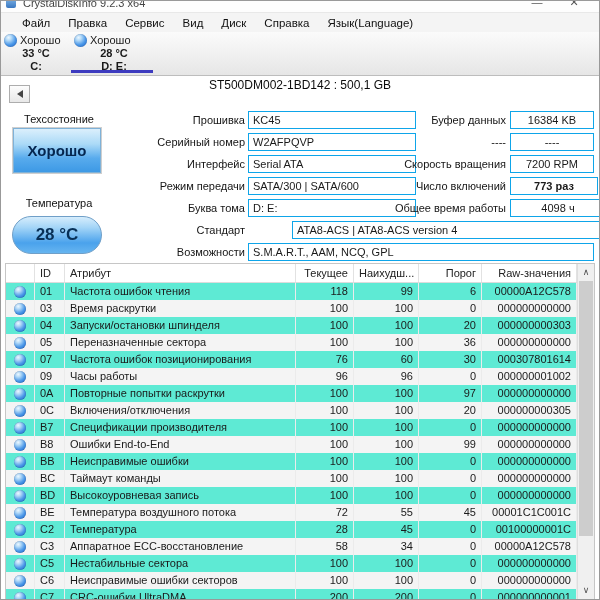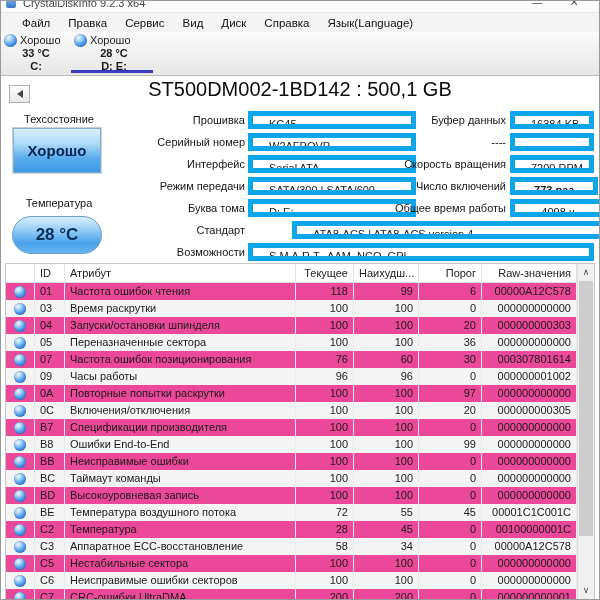--- a/index.html
+++ b/index.html
@@ -29,38 +29,38 @@
   .dtab-temp, .dtab-letter { font-size:11px; height:13px;font-weight:bold; }
   .dtab.sel::after { content:""; position:absolute; left:0; right:4px; bottom:2px; height:3px; background:#3d3bbf; }
   .dot { display:inline-block; width:13px; height:13px; border-radius:50%;
     background:radial-gradient(circle at 35% 28%, #ecf7ff 0%, #b5dbf8 22%, #4a97e8 58%, #1b61c4 100%);
     box-shadow:inset 0 0 1px rgba(0,30,80,.55); }
   
   .content { position:absolute; top:75px; left:0; right:0; bottom:0; background:#fff; }
   .back-btn { position:absolute; left:8px; top:9px; width:21px; height:18px; background:linear-gradient(#fdfdfd,#e8e8e8);
     border:1px solid #adadad; display:flex; align-items:center; justify-content:center; cursor:pointer; }
   .tri { width:0; height:0; border-top:4px solid transparent; border-bottom:4px solid transparent; border-right:6px solid #444; }
-  .disk-title { position:absolute; top:2px; left:40px; right:40px; text-align:center; font-size:20px; color:#0b0b0b; }
+  .disk-title { position:absolute; top:2px; left:40px; right:40px; text-align:center; font-size:12px; color:#0b0b0b; }
   .panel-label { position:absolute; width:100px; text-align:center; font-size:11px; color:#111; }
   .health-btn { position:absolute; left:12px; top:52px; width:88px; height:45px;
     background:linear-gradient(#dbeffc 0%, #abdaf7 35%, #58abed 68%, #3d99e5 100%);
     border:1px solid #7fb2d8; outline:1px solid #cfcfcf;
     display:flex; align-items:center; justify-content:center;
     font-size:15px; font-weight:bold; color:#05264f; cursor:pointer; }
   .temp-pill { position:absolute; left:11px; top:140px; width:90px; height:38px; border-radius:19px;
     background:linear-gradient(#d6edfc 0%, #a2d4f7 30%, #4aa2ec 72%, #66b5f0 100%);
     border:1px solid #6f9fc8;
     display:flex; align-items:center; justify-content:center;
     font-size:17px; font-weight:bold; color:#083057; }
   .f-label { position:absolute; text-align:right; font-size:11px; color:#151515; line-height:18px; height:18px; }
-  .f-box { position:absolute; height:18px; border:5px solid #0ea5e9; background:#fff; font-size:11px;
-    line-height:16px; padding:0 16px; white-space:nowrap; overflow:hidden; }
+  .f-box { position:absolute; height:18px; border:1px solid #0ea5e9; background:#fff; font-size:11px;
+    line-height:16px; padding:0 4px; white-space:nowrap; overflow:hidden; }
   .f-box.num { text-align:center; }
   
-  .smart-table { position:absolute; left:4px; right:4px; top:187px; bottom:0; border:1px solid #c6c6c6; border-bottom:none; background:#ec4899; overflow:hidden; }
+  .smart-table { position:absolute; left:4px; right:4px; top:187px; bottom:0; border:1px solid #c6c6c6; border-bottom:none; background:#5eead4; overflow:hidden; }
   .tgrid { display:grid; grid-template-columns:29px 30px 1fr 58px 65px 63px 95px; }
   .thead { position:absolute; top:0; left:0; right:17px; height:19px; background:#fff; border-bottom:1px solid #dcdcdc; }
   .thead .cell { font-size:11px; color:#222; line-height:18px; border-right:1px solid #e2e2e2; padding:0 5px; overflow:hidden; white-space:nowrap; }
   .tbody { position:absolute; top:19px; left:0; right:17px; bottom:0; overflow:hidden; }
   .trow { height:17px; cursor:default; }
   .trow.alt { background:#f4f4f4; }
   .cell { overflow:hidden; white-space:nowrap; }
   .trow .cell { font-size:11px; line-height:17px; border-right:1px solid #ebebeb; padding:0 5px; }
   .c-dot { display:flex; align-items:center; justify-content:center; padding:0 !important; }
   .c-dot .dot { width:12px; height:12px; }

